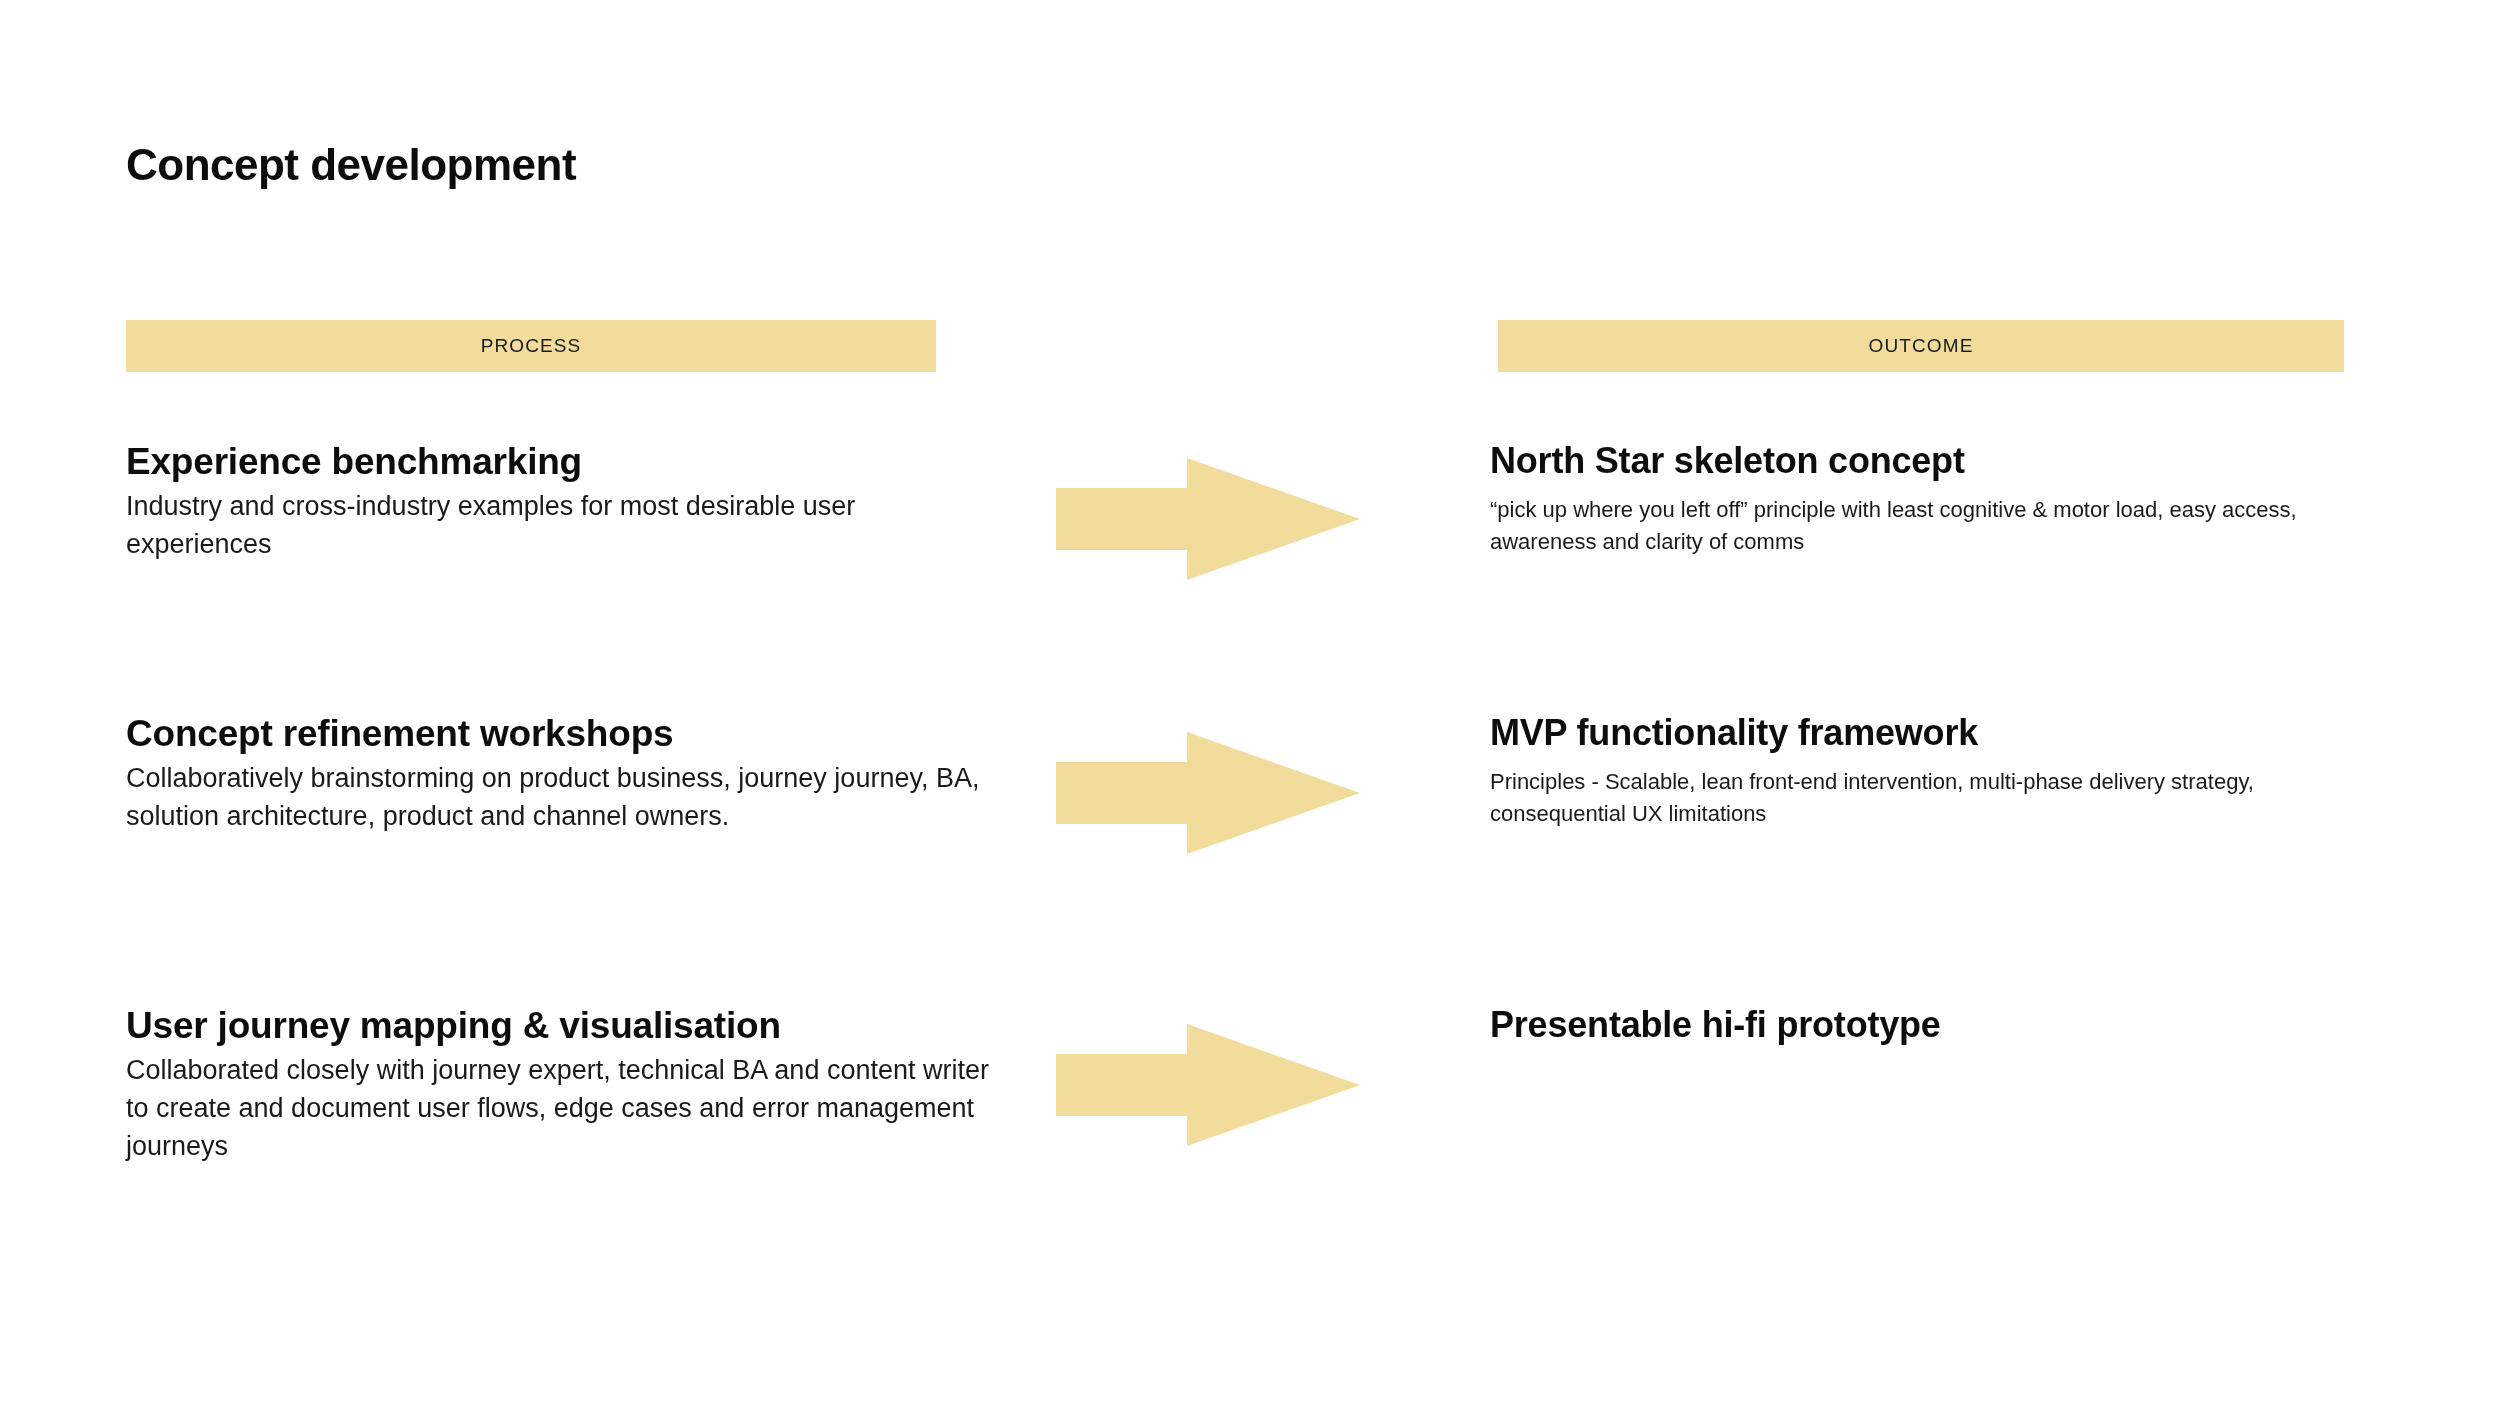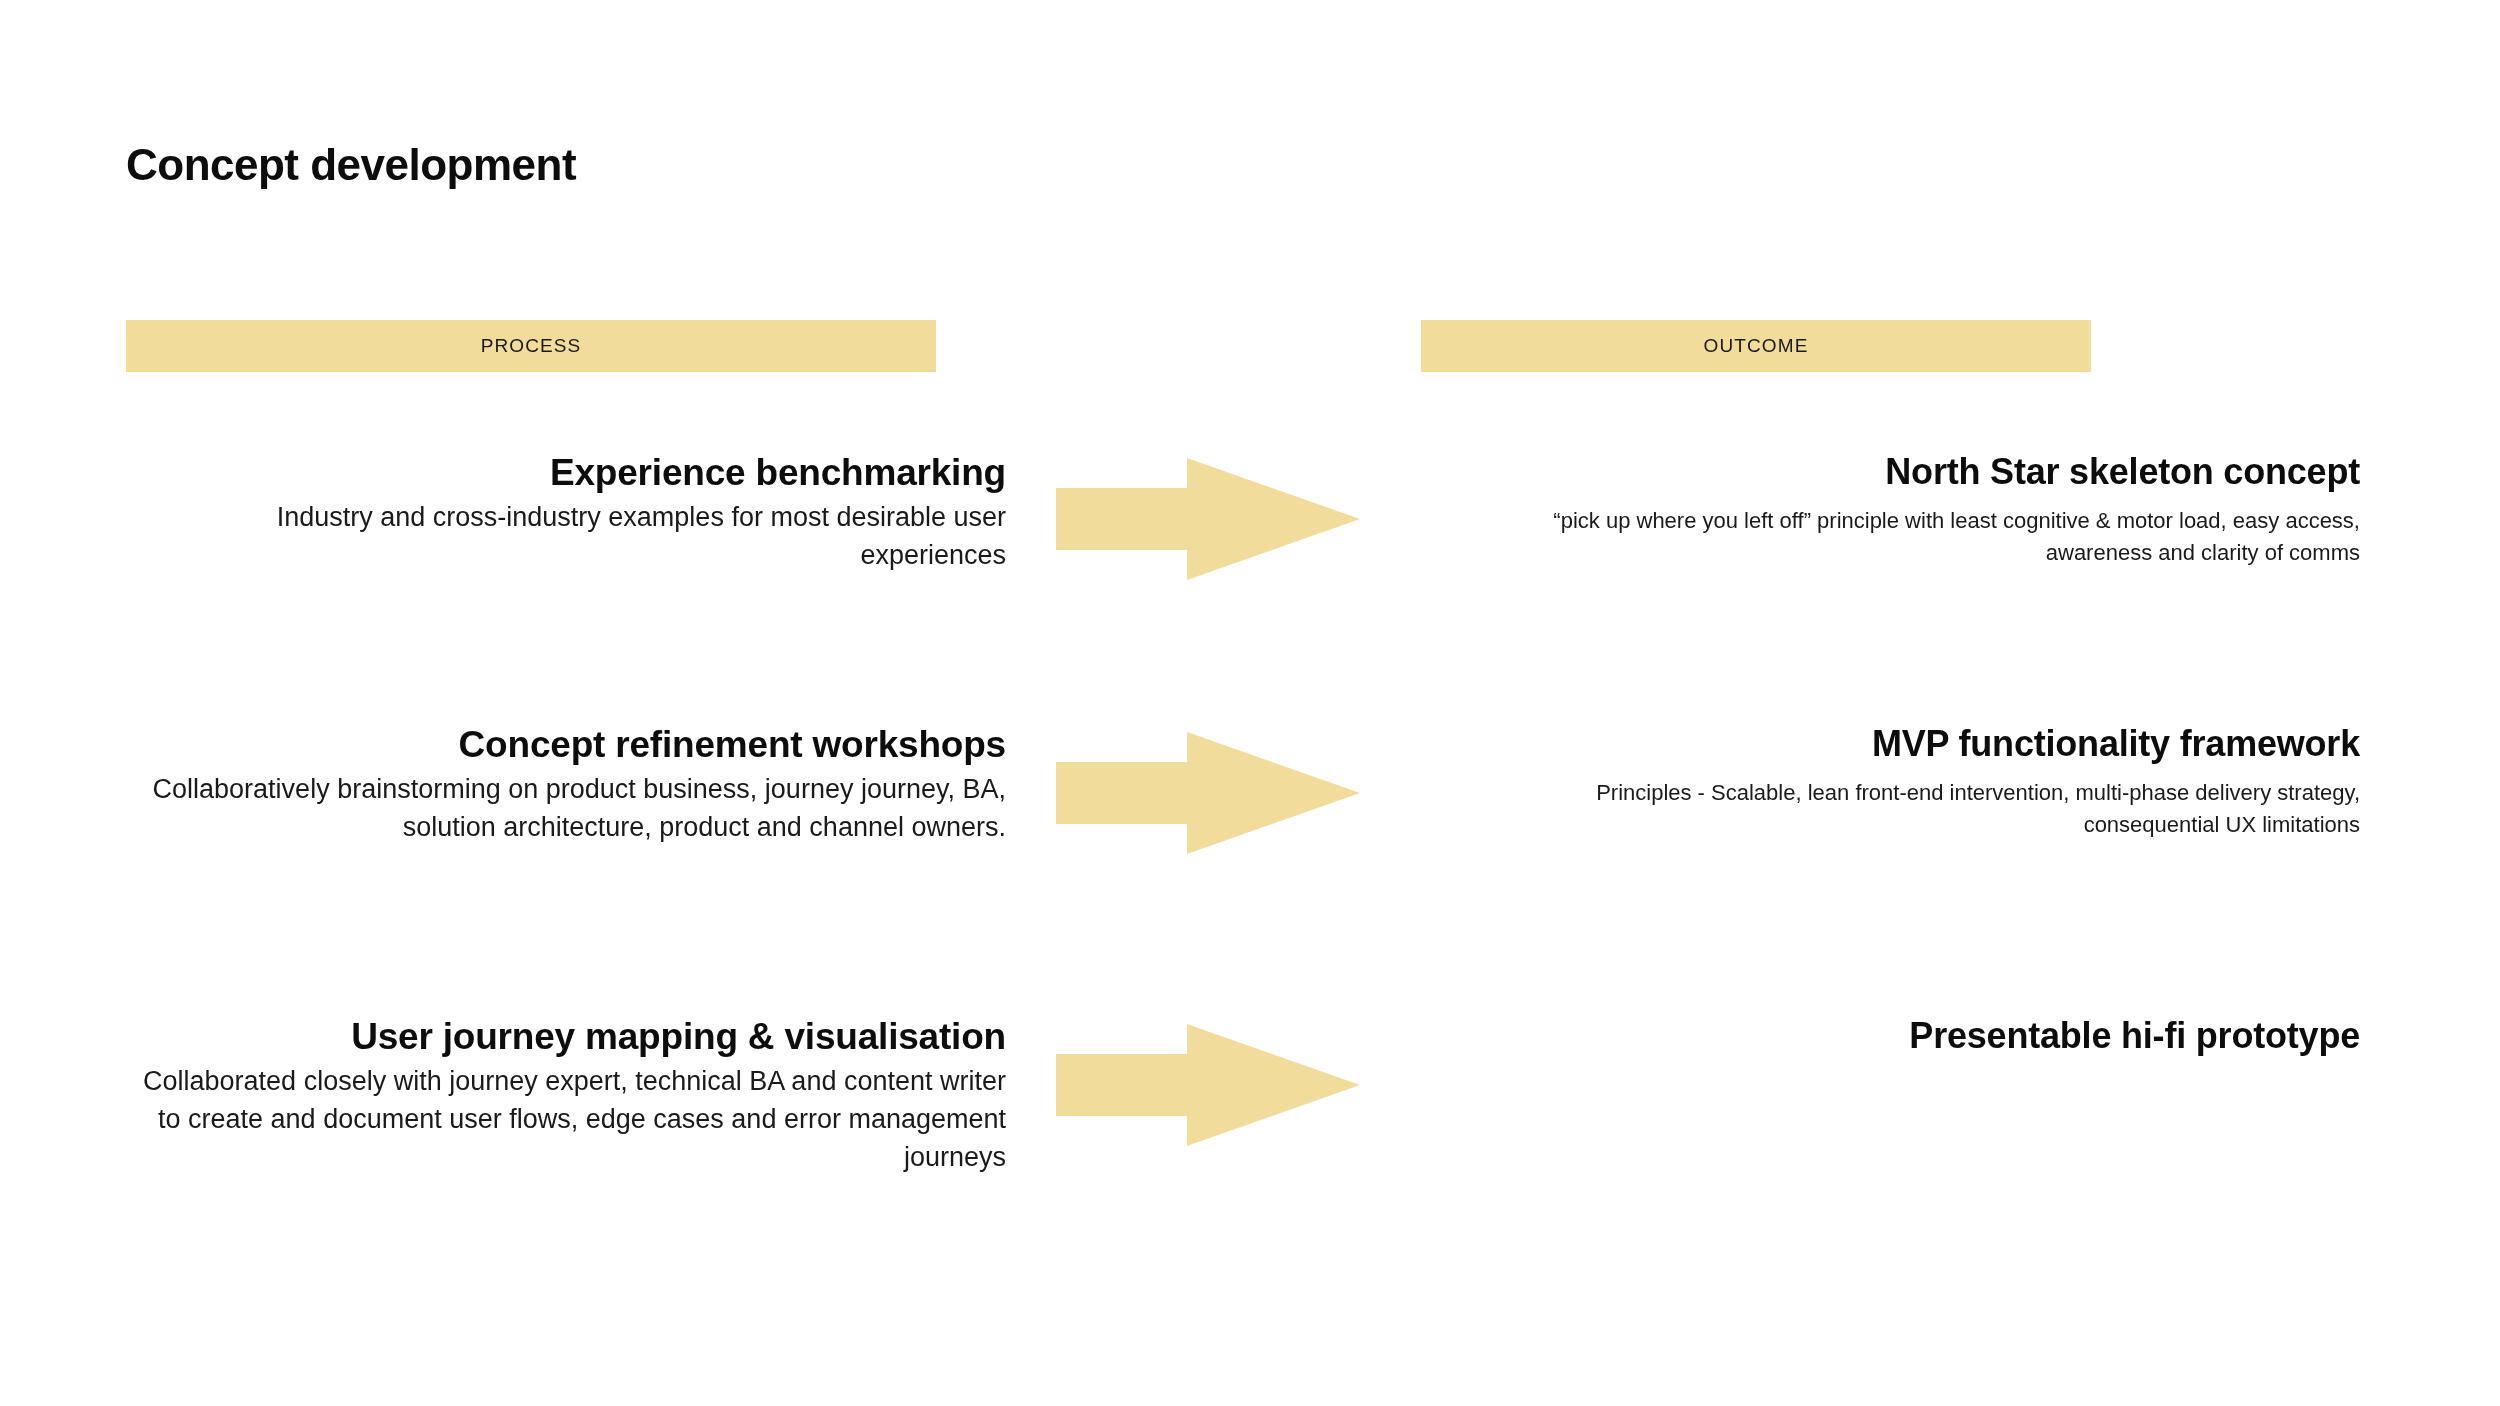--- a/index.html
+++ b/index.html
@@ -42,22 +42,22 @@
     display: flex;
     align-items: center;
     justify-content: center;
     box-sizing: border-box;
   }
   .col-header-process {
     left: 126px;
     width: 810px;
   }
   .col-header-outcome {
-    left: 1421px;
-    width: 670px;
+    left: 1498px;
+    width: 846px;
   }
   .col-header-label {
     font-size: 19px;
     font-weight: 400;
     letter-spacing: 1.1px;
     color: #1a1a1a;
     text-transform: uppercase;
   }
 
   
@@ -65,22 +65,21 @@
     position: absolute;
     left: 0;
     width: 2500px;
   }
   .row-1 { top: 440px; }
   .row-2 { top: 712px; }
   .row-3 { top: 1004px; }
 
   .cell {
     position: absolute;
-    top: 11px;
-    text-align: right;
+    top: 0;
   }
   .cell-process {
     left: 126px;
     width: 880px;
   }
   .cell-outcome {
     left: 1490px;
     width: 870px;
   }
 

